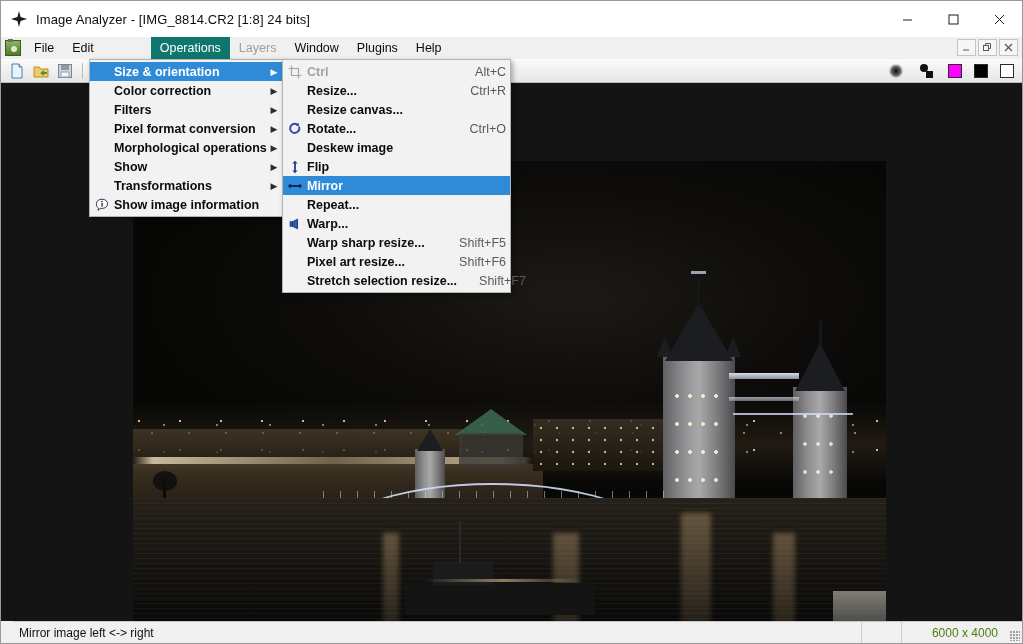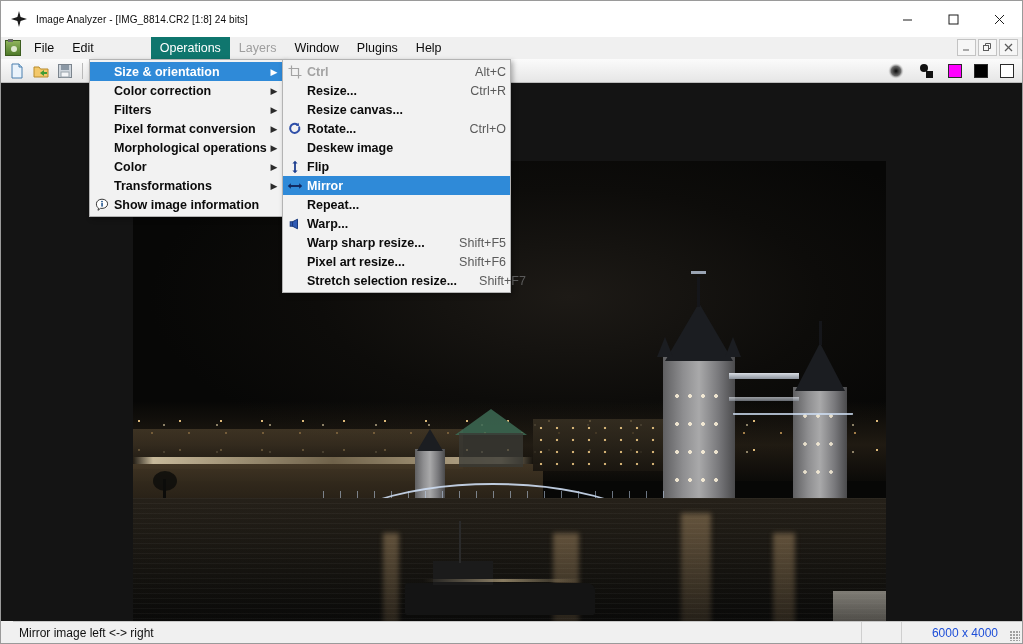--- a/index.html
+++ b/index.html
@@ -29,21 +29,21 @@
     width: 16px; height: 16px;
     margin-left: 10px; margin-right: 9px;
     position: relative;
   }
   .title-icon .star {
     position: absolute; inset: 0;
     background: #1b1b1b;
     clip-path: polygon(50% 0%, 60% 38%, 100% 50%, 60% 62%, 50% 100%, 40% 62%, 0% 50%, 40% 38%);
   }
   .title-text {
-    font-size: 10px; color: #0d0d0d;
+    font-size: 13px; color: #0d0d0d;
     letter-spacing: .1px;
     text-align: right;
   }
   .win-controls {
     position: absolute; right: 0; top: 0;
     height: 36px; display: flex;
   }
   .win-btn {
     width: 46px; height: 36px;
     display: flex; align-items: center; justify-content: center;
@@ -256,21 +256,21 @@
   .status-left {
     flex: 1; padding-left: 6px;
     font-size: 12px; color: #101010;
     white-space: nowrap; overflow: hidden;
   }
   .status-cell {
     border-left: 1px solid #cfcfcf;
     height: 100%;
     display: flex; align-items: center; justify-content: flex-end;
     padding: 0 8px;
-    font-size: 12px; color: #1d4ed8;
+    font-size: 12px; color: #4d7c0f;
   }
   .status-cell.w1 { width: 40px; }
   .status-cell.w2 { width: 105px; }
   .grip {
     width: 16px; height: 100%;
     display: flex; align-items: flex-end; justify-content: flex-end;
     padding: 0 2px 2px 0;
   }
   .grip i {
     display: block; width: 10px; height: 10px;
@@ -536,21 +536,21 @@
       <span class="lbl">Pixel format conversion</span>
       <span class="arrow">▶</span>
     </div>
     <div class="mrow">
       <span class="ico"></span>
       <span class="lbl">Morphological operations</span>
       <span class="arrow">▶</span>
     </div>
     <div class="mrow">
       <span class="ico"></span>
-      <span class="lbl">Color</span>
+      <span class="lbl">Show</span>
       <span class="arrow">▶</span>
     </div>
     <div class="mrow">
       <span class="ico"></span>
       <span class="lbl">Transformations</span>
       <span class="arrow">▶</span>
     </div>
     <div class="mrow">
       <span class="ico">
         <svg width="14" height="14" viewBox="0 0 14 14">

